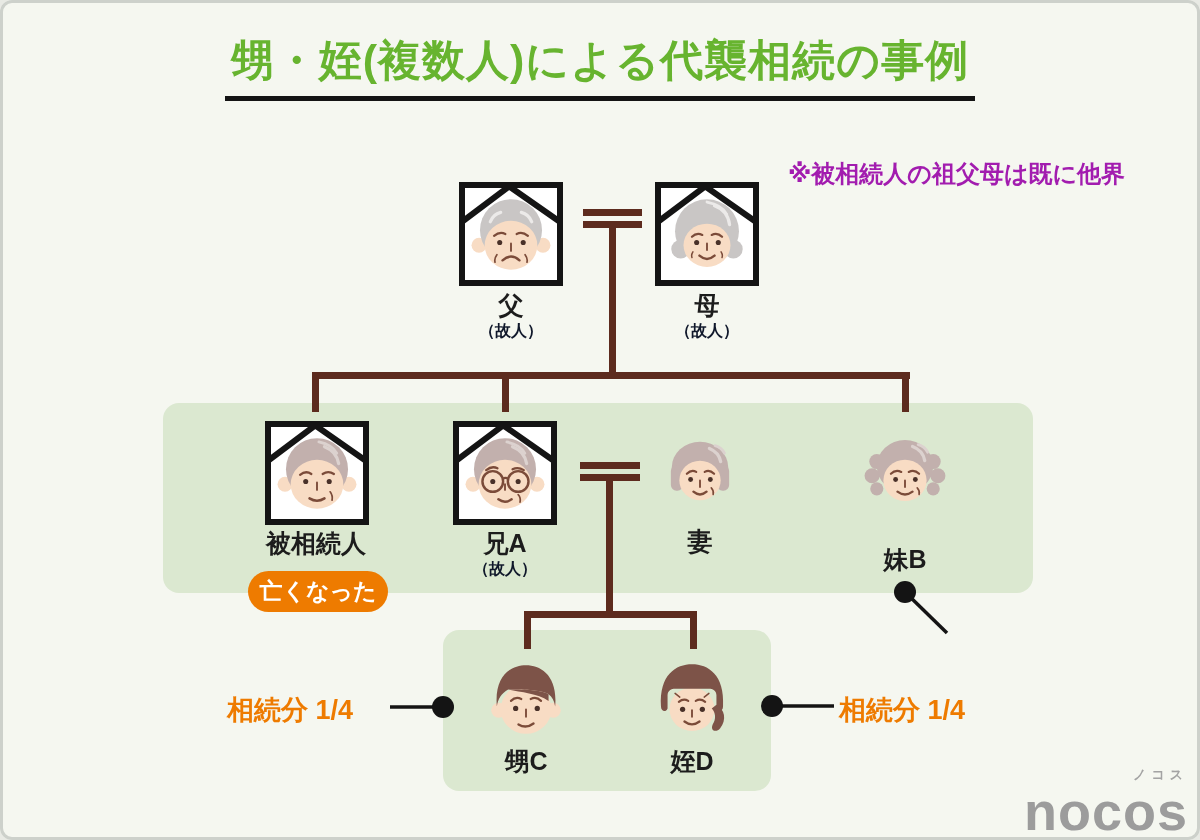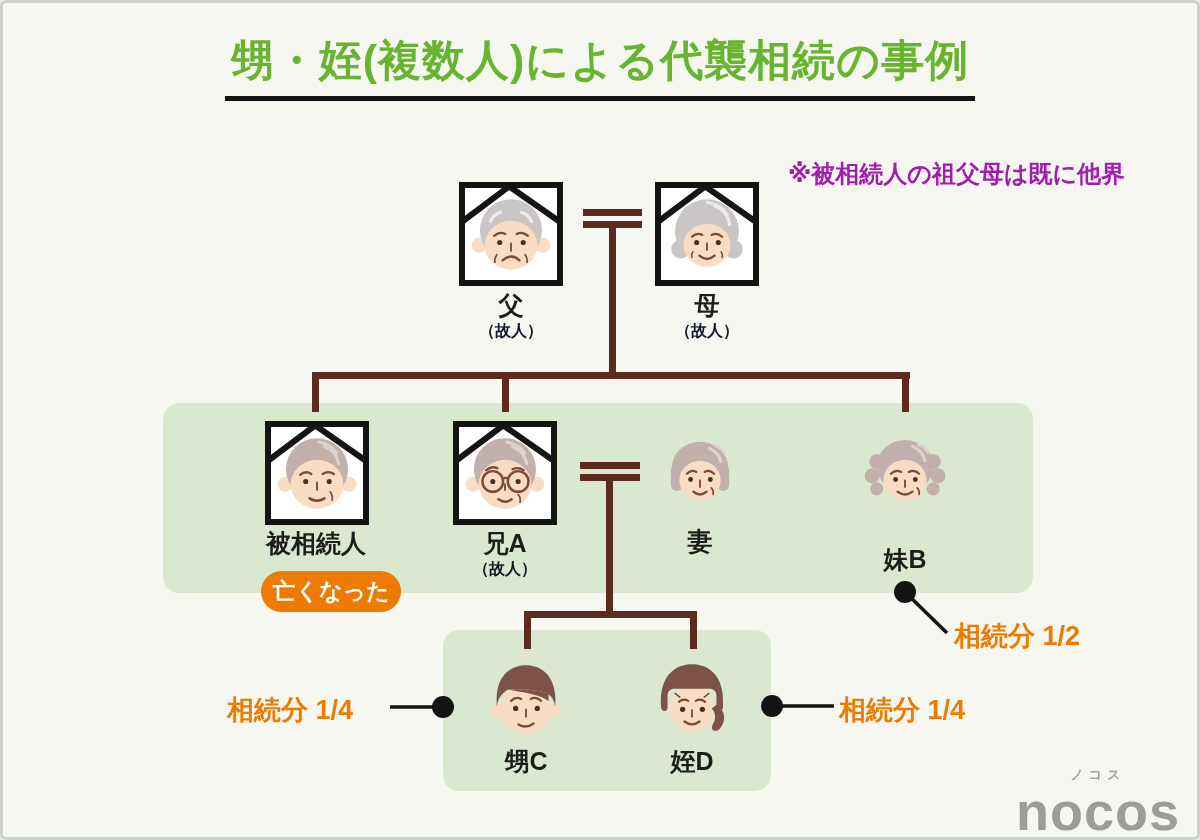--- a/index.html
+++ b/index.html
@@ -1,18 +1,18 @@
 <!DOCTYPE html>
 <html><head>
 <meta charset="utf-8">
 <style>
   html,body{margin:0;padding:0;background:#e8eae4;}
   .canvas{
     position:relative;width:1200px;height:840px;background:#f5f7f0;
-    box-shadow:inset 0 0 0 3px #cdd1cb;border-radius:6px;overflow:hidden;
+    box-shadow:inset 0 0 0 3px #cdd1cb;border-radius:12px;overflow:hidden;
     font-family:"Liberation Sans","DejaVu Sans",sans-serif;color:#141414;
   }
   .title{
     position:absolute;top:32px;left:0;width:100%;text-align:center;
     font-size:43px;font-weight:800;color:#67b42f;letter-spacing:1px;white-space:nowrap;
   }
   .title-underline{position:absolute;left:225px;top:96px;width:750px;height:5px;background:#141414;}
   .note{position:absolute;left:788px;top:158px;font-size:24px;font-weight:700;color:#a21caf;white-space:nowrap;}
 
   .gbox{position:absolute;background:#dbe8d0;border-radius:16px;}
@@ -28,32 +28,32 @@
   .face-only svg{width:94px;height:94px;}
 
   .plabel{
     position:absolute;transform:translateX(-50%);text-align:center;
     font-size:25px;font-weight:800;color:#1c1c1c;white-space:nowrap;line-height:1.1;
   }
   .psub{position:absolute;transform:translateX(-50%);text-align:center;
     font-size:16px;font-weight:700;color:#0f172a;white-space:nowrap;}
 
   .badge{
-    position:absolute;left:261px;top:571px;width:140px;height:41px;border-radius:21px;
+    position:absolute;left:248px;top:571px;width:140px;height:41px;border-radius:21px;
     background:#ee7b00;color:#ffffff;font-size:23px;font-weight:800;
     text-align:center;line-height:41px;white-space:nowrap;
   }
   .share{
     position:absolute;font-size:27px;font-weight:800;color:#ee7b00;white-space:nowrap;
   }
   #share-sister{left:954px;top:618px;}
   #share-nephew{left:227px;top:692px;}
   #share-niece{left:839px;top:692px;}
 
-  .logo{position:absolute;left:1008px;top:766px;width:180px;text-align:center;}
+  .logo{position:absolute;left:1008px;top:766px;width:180px;text-align:right;}
   .logo .kana{display:block;font-size:13px;letter-spacing:5px;color:#a3a3a3;font-weight:700;}
   .logo .name{display:block;font-size:54px;font-weight:800;color:#9c9c9c;line-height:1.0;letter-spacing:1px;}
 </style>
 </head>
 <body>
 
 <div class="canvas">
 
   <div class="title">甥・姪(複数人)による代襲相続の事例</div>
   <div class="title-underline"></div>
@@ -263,21 +263,20 @@
       <path d="M32,44 l5,4" stroke="#7b4b39" stroke-width="1.6" fill="none" stroke-linecap="round"></path>
       <path d="M68,44 l-5,4" stroke="#7b4b39" stroke-width="1.6" fill="none" stroke-linecap="round"></path>
       <circle cx="40" cy="61" r="2.8" fill="#493129"></circle>
         <circle cx="61" cy="61" r="2.8" fill="#493129"></circle>
       <path d="M50,62 l0,7" stroke="#7b4b39" stroke-width="2" fill="none" stroke-linecap="round"></path>
       <path d="M42,74 q8,6 16,0" stroke="#7b4b39" stroke-width="2.5" fill="none" stroke-linecap="round"></path>
     </svg>
   </div>
   <div class="plabel" style="left:692px;top:748px;">姪D</div>
 
-  <div class="share" id="share-sister">相続分 1/2</div>
   <div class="share" id="share-nephew">相続分 1/4</div>
   <div class="share" id="share-niece">相続分 1/4</div>
 
   <div class="logo">
     <span class="kana">ノコス</span>
     <span class="name">nocos</span>
   </div>
 
 </div>
 

